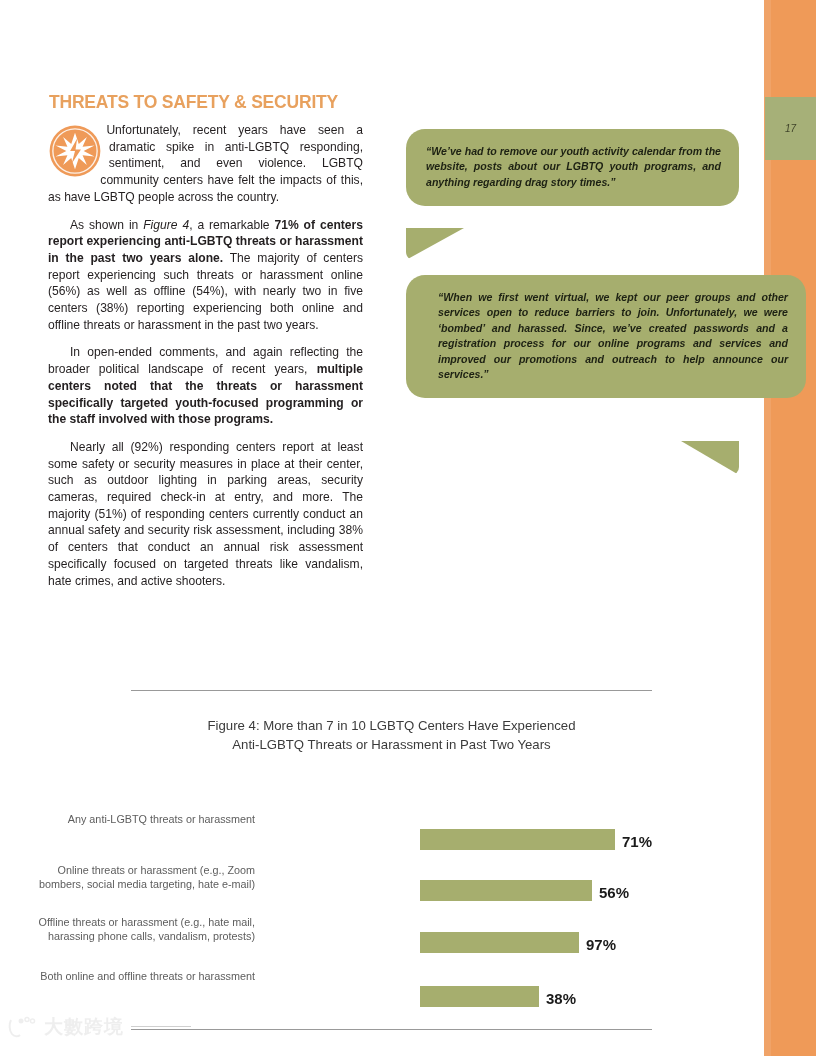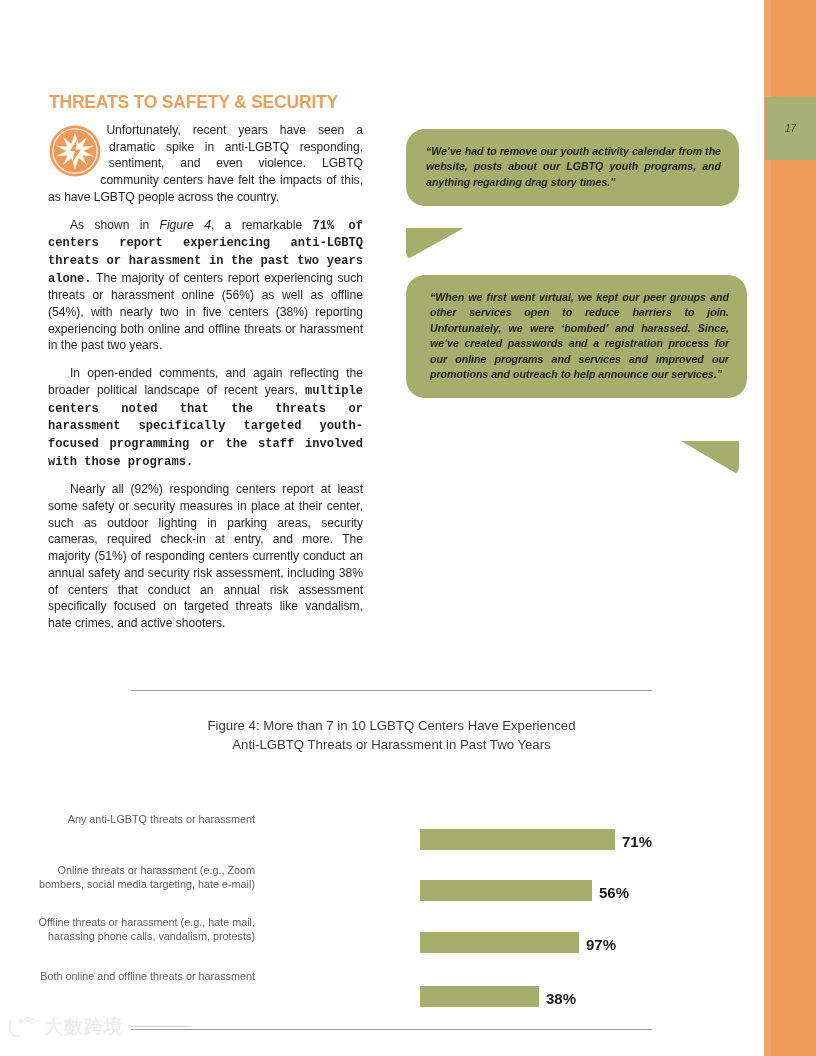--- a/index.html
+++ b/index.html
@@ -73,21 +73,21 @@
     font-size: 12.1px;
     line-height: 16.7px;
     text-align: justify;
     font-family: "Liberation Sans", sans-serif;
   }
   .text-col p {
     margin: 0 0 11px 0;
     text-indent: 22px;
   }
   .text-col p.no-indent { text-indent: 0; }
-  .text-col b { font-weight: bold; font-family: Liberation Mono, monospace; }
+  .text-col b { font-weight: bold; }
   .text-col i { font-style: italic; }
 
   
   .burst-icon {
     float: left;
     width: 54px;
     height: 54px;
     margin: 2px 8px 2px 0;
     shape-outside: circle(50%);
   }
@@ -108,22 +108,22 @@
   }
   .quote-1 {
     left: 406px;
     top: 129px;
     width: 333px;
     padding: 15px 18px 16px 20px;
   }
   .quote-2 {
     left: 406px;
     top: 275px;
-    width: 341px;
-    padding: 15px 18px 16px 24px;
+    width: 400px;
+    padding: 15px 18px 16px 32px;
   }
   .quote-tail {
     position: absolute;
     width: 0;
     height: 0;
   }
   .tail-left {
     left: 406px;
     top: 228px;
     border-left: 0 solid transparent;

